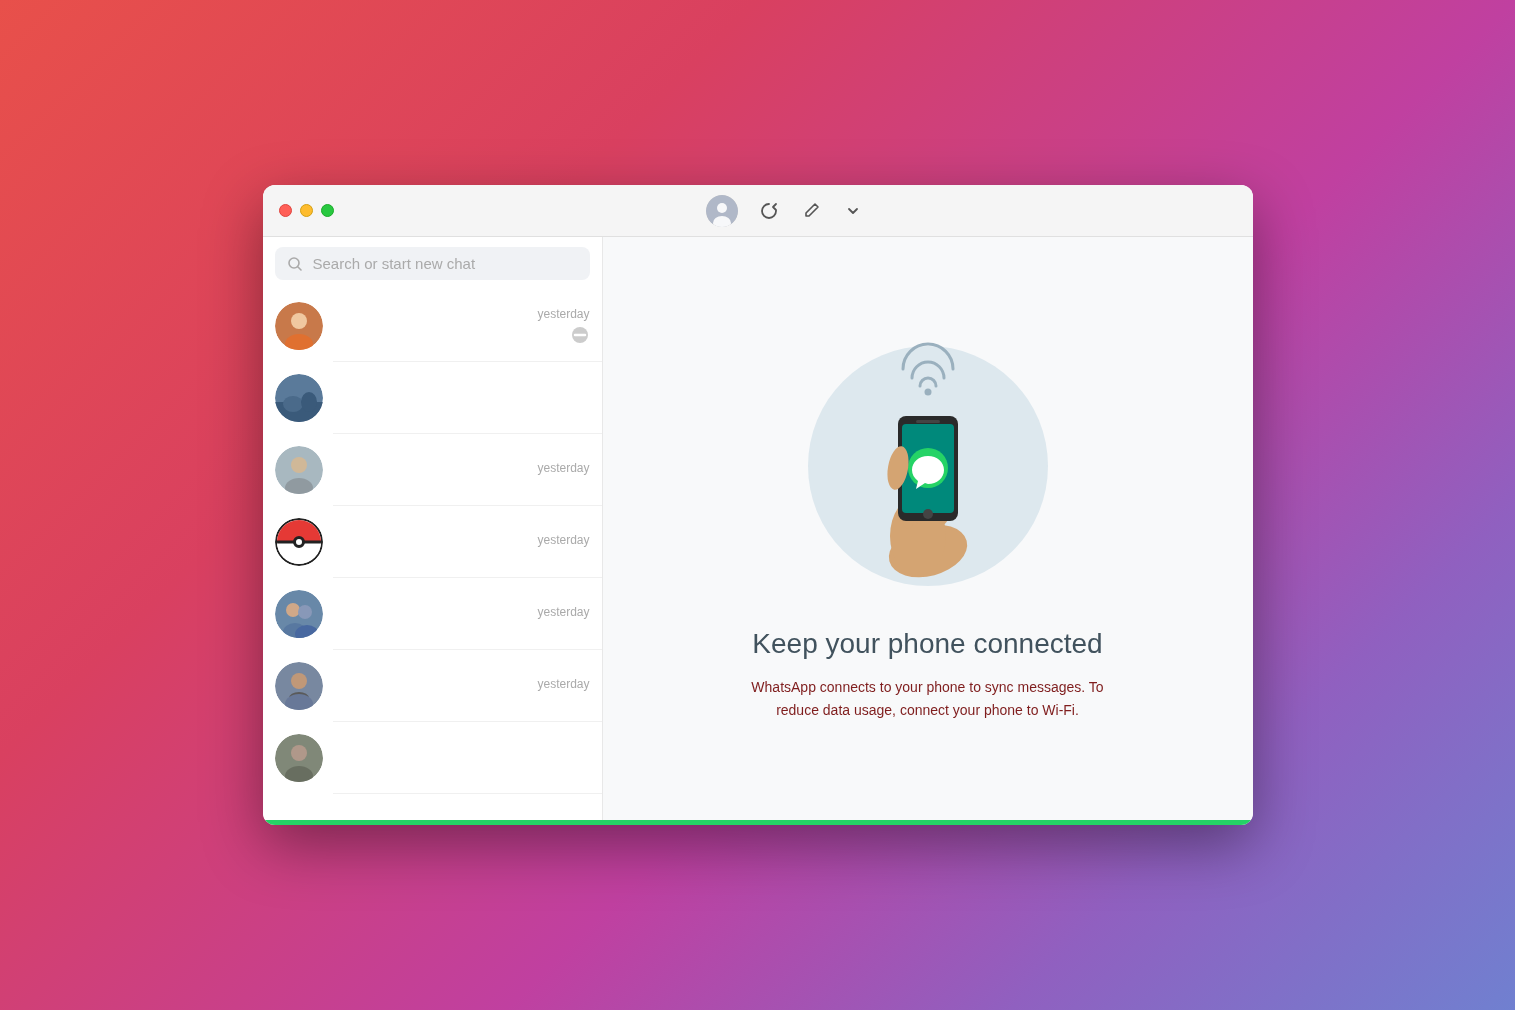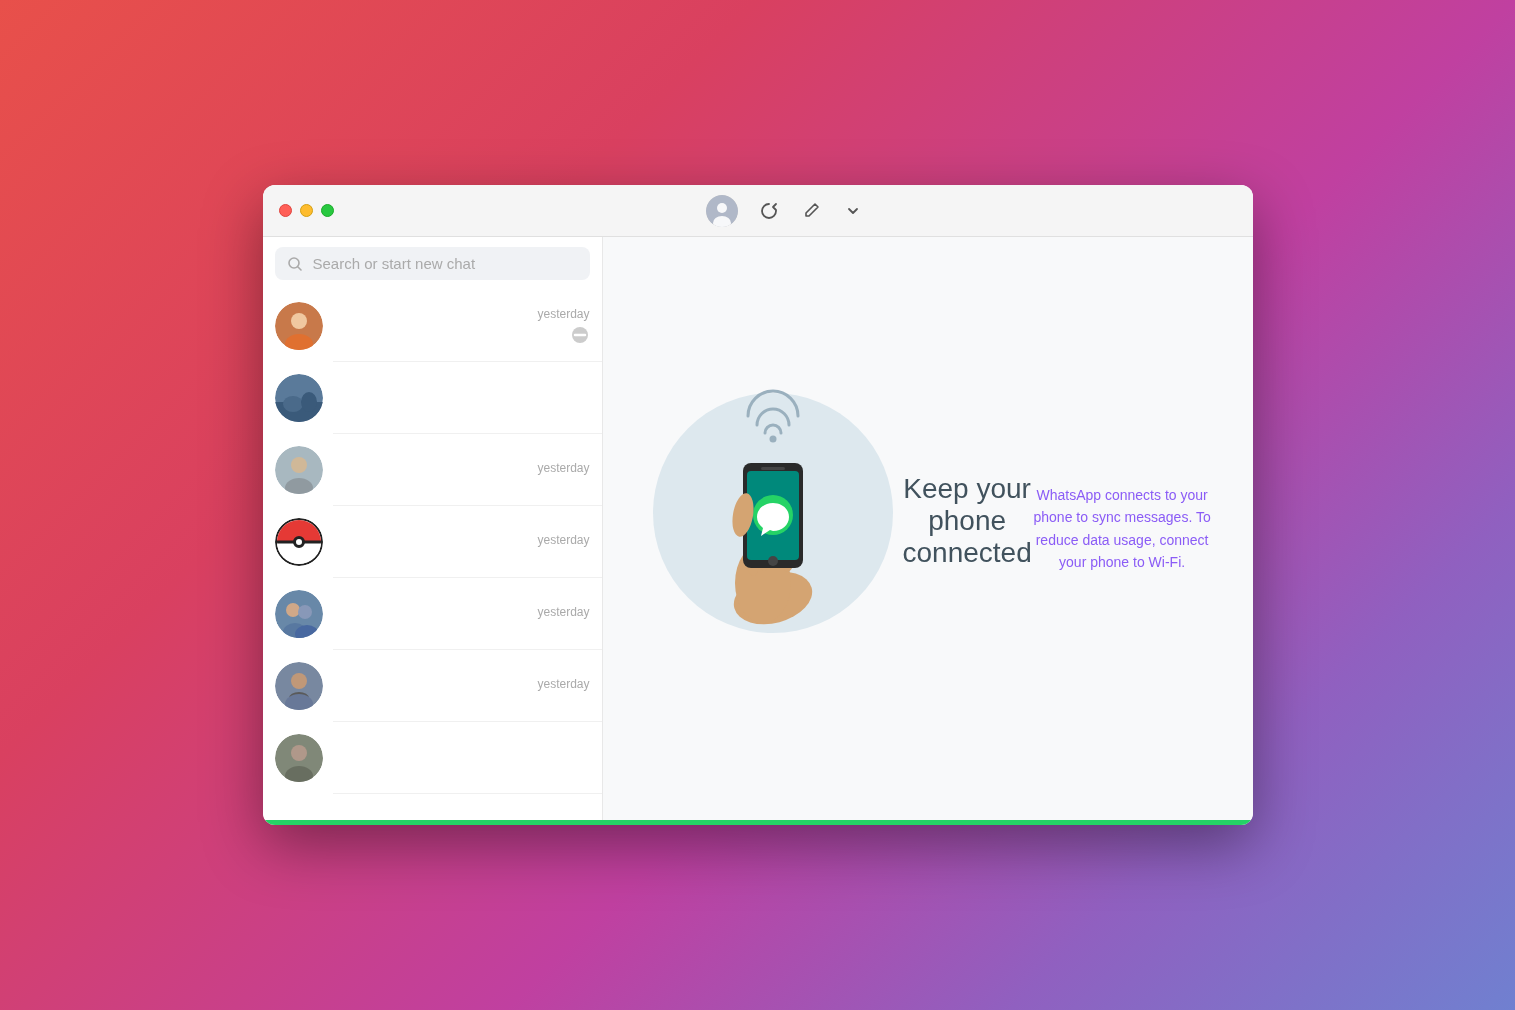--- a/index.html
+++ b/index.html
@@ -232,20 +232,21 @@
     .badge-muted {
       color: #aaa;
       font-size: 14px;
     }
 
     
     .right-panel {
       flex: 1;
       background: #f8f9fa;
       display: flex;
+      flex-direction: column;
       align-items: center;
       justify-content: center;
       padding: 40px;
       position: relative;
     }
 
     .illustration-container {
       width: 260px;
       height: 260px;
       position: relative;
@@ -268,21 +269,21 @@
     .panel-title {
       font-size: 28px;
       font-weight: 300;
       color: #41525d;
       text-align: center;
       margin-bottom: 16px;
     }
 
     .panel-subtitle {
       font-size: 14px;
-      color: #8b5cf6;
+      color: #7f1d1d;
       text-align: center;
       max-width: 380px;
       line-height: 1.6;
     }
 
     
     .bottom-bar {
       height: 5px;
       background: #25d366;
       flex-shrink: 0;

